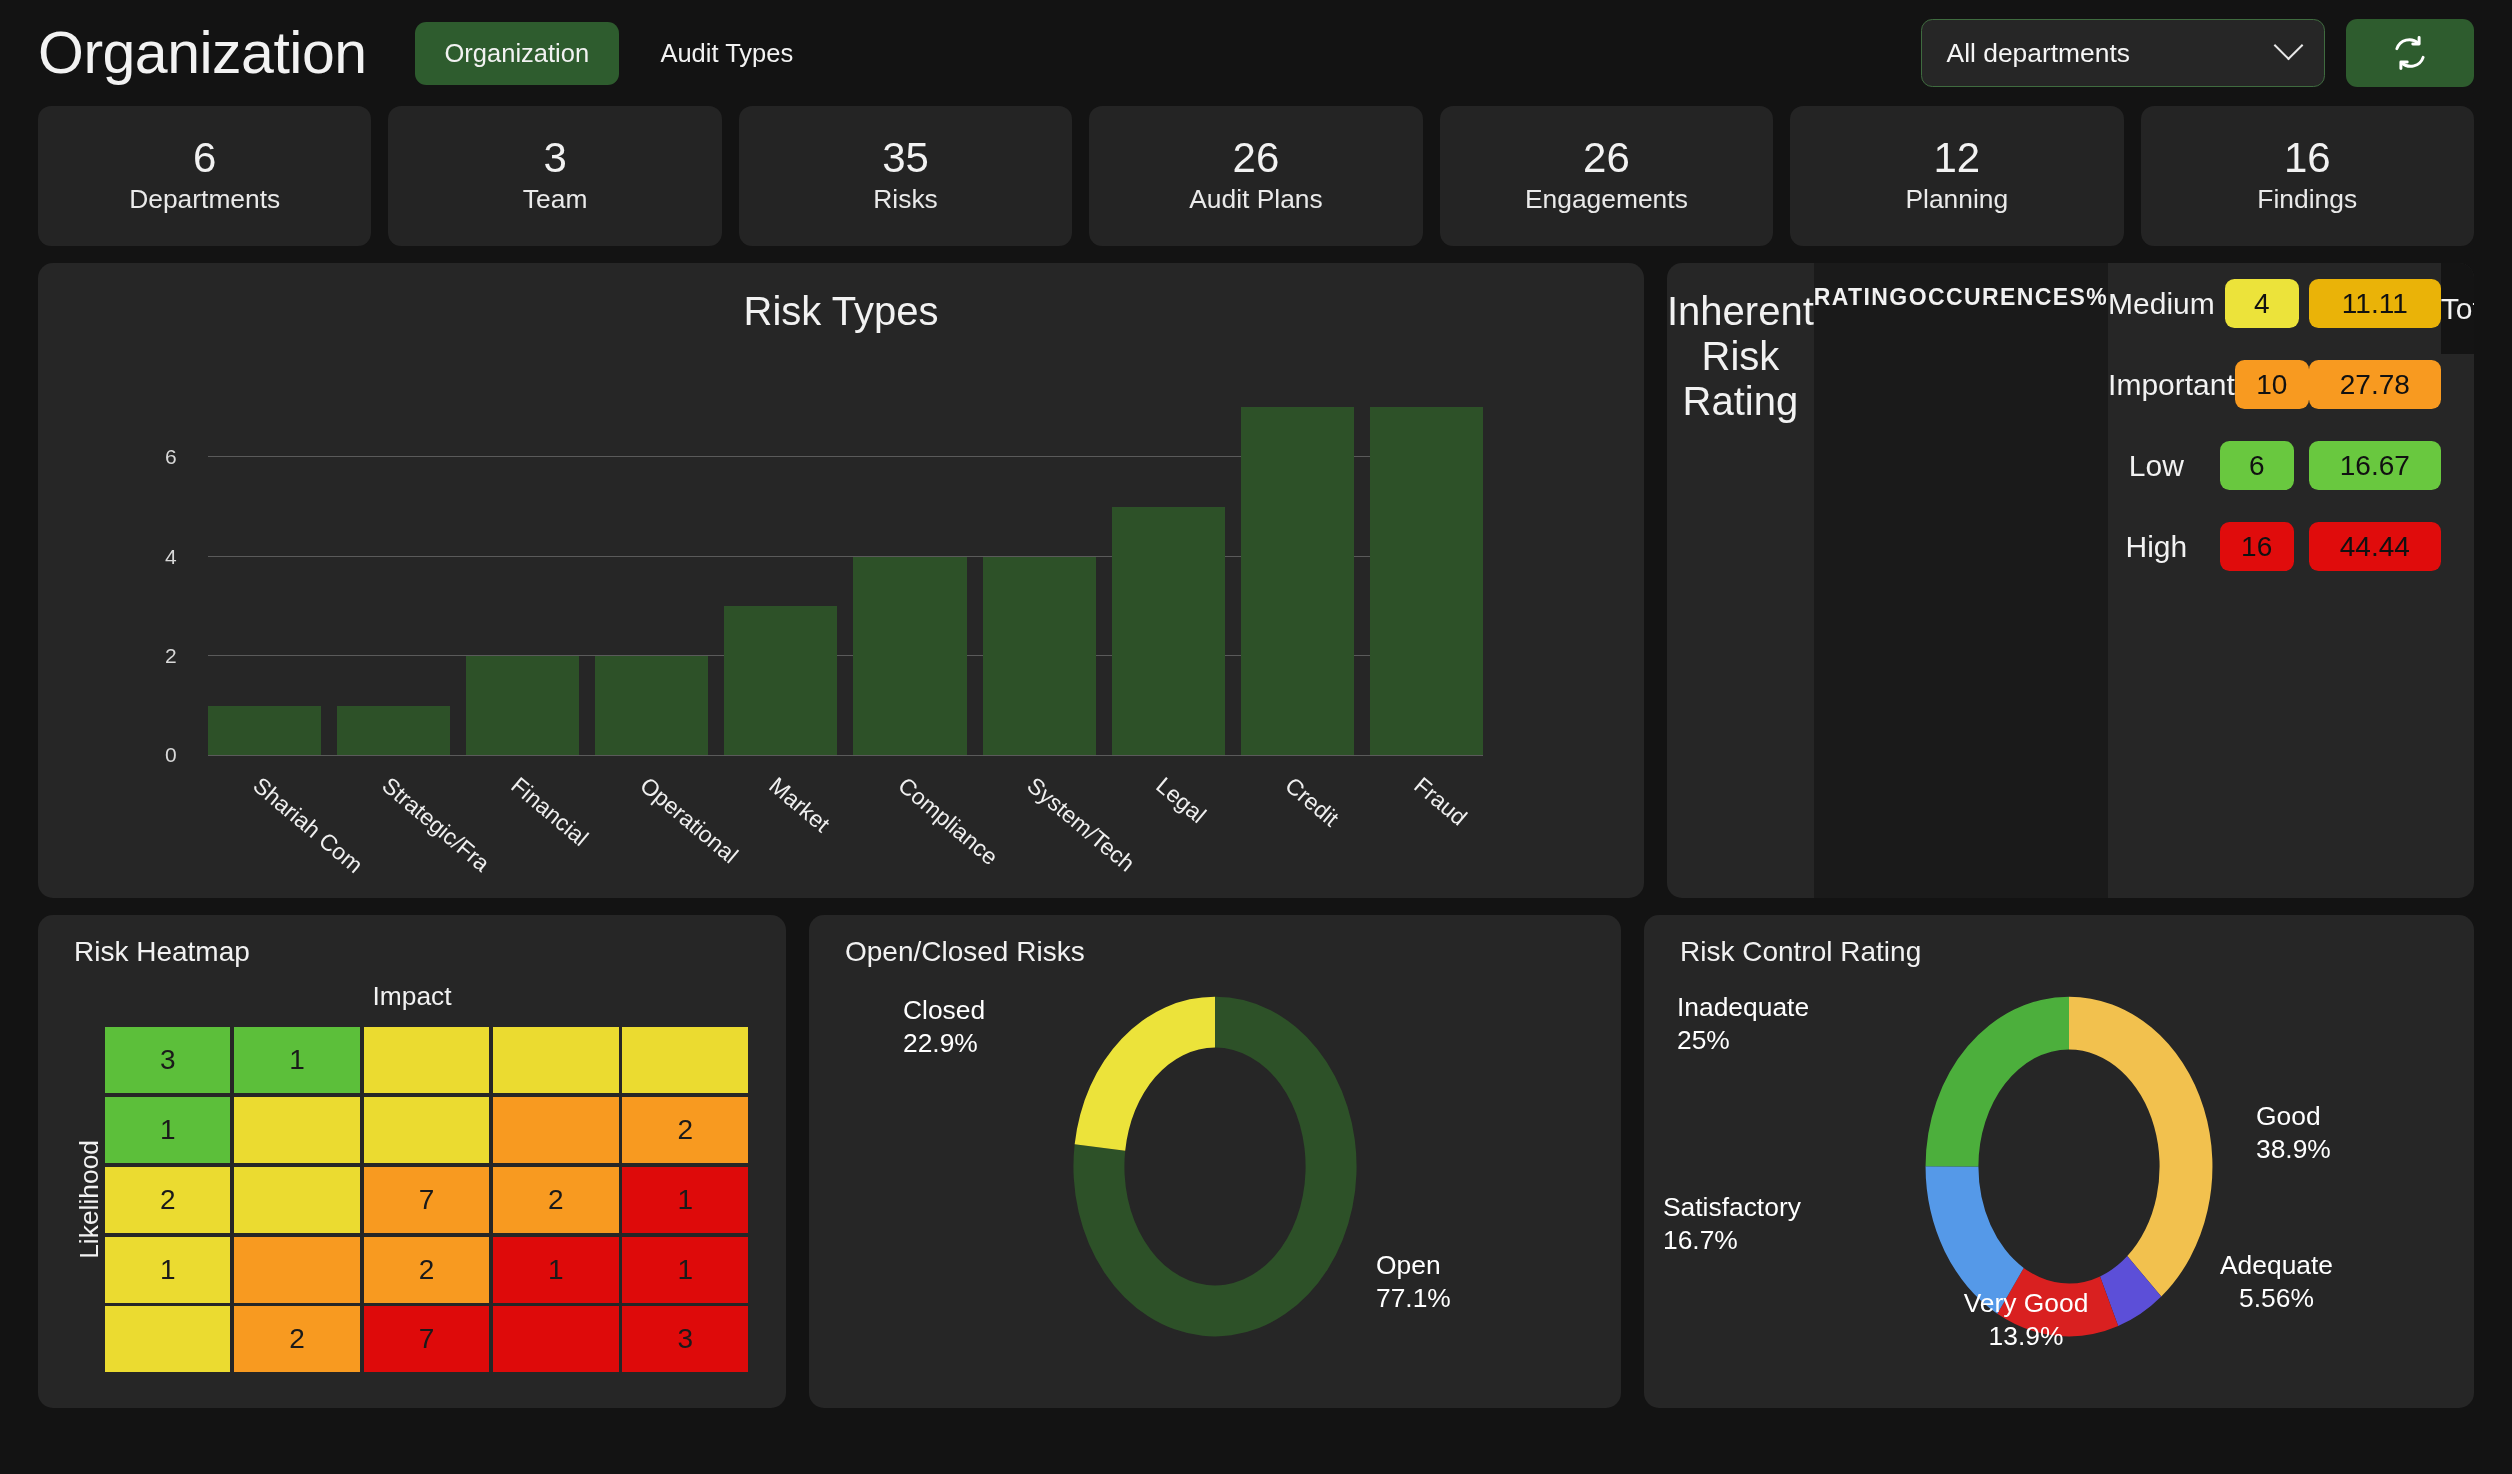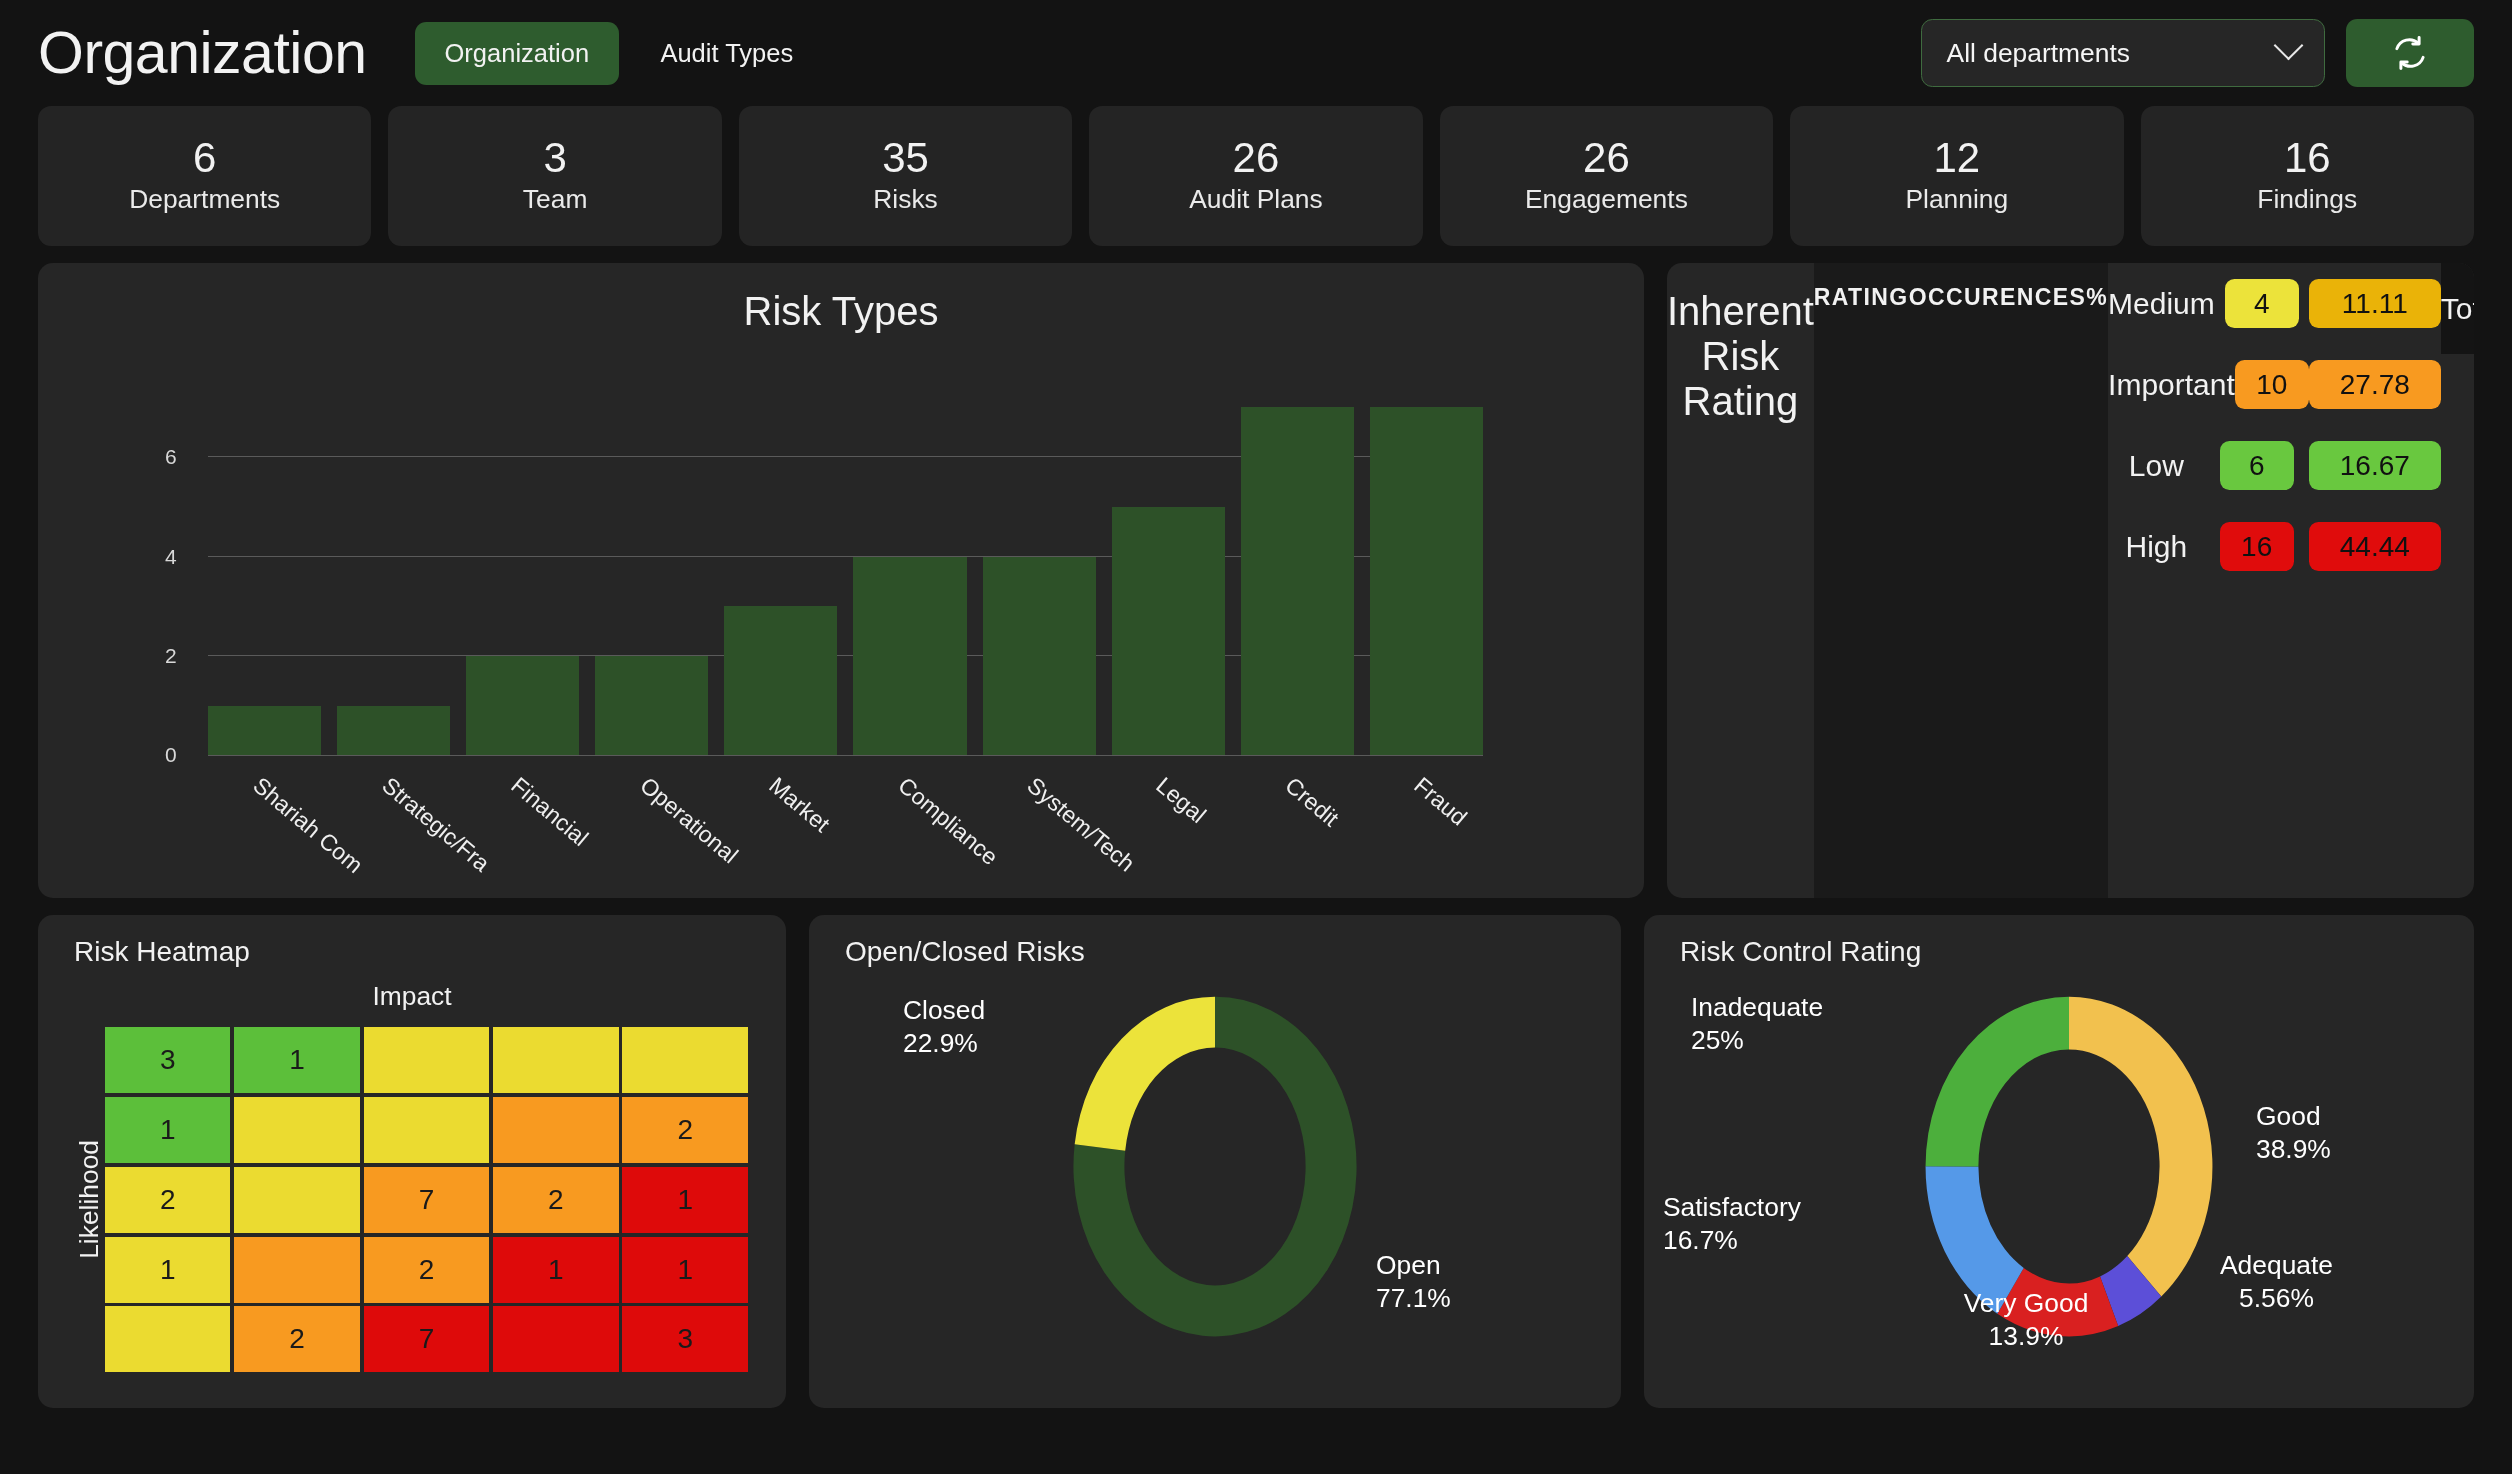--- a/index.html
+++ b/index.html
@@ -474,21 +474,21 @@
   <div class="card" id="control-card">
     <div class="card-title-sm">Risk Control Rating</div>
     <div class="donut-wrap" id="rc-wrap">
         <svg width="302" height="359" viewBox="0 0 320 380" style="position: absolute; left: 274px; top: 19px;">
           <path d="M 160 10 A 152 180 0 0 1 257.79305281425104 327.7991598588492 L 221.76403335636905 284.928310124985 A 96 124 0 0 0 160 66 Z" fill="#f2c14e"></path>
           <path d="M 257.79305281425104 327.7991598588492 A 152 180 0 0 1 212.08670576923825 359.10167682830024 L 192.89686680162416 306.4922662594957 A 96 124 0 0 0 221.76403335636905 284.928310124985 Z" fill="#5c4fd8"></path>
           <path d="M 212.08670576923825 359.10167682830024 A 152 180 0 0 1 84.06889344829494 345.93164696877307 L 112.0435116515547 297.41957902293257 A 96 124 0 0 0 192.89686680162416 306.4922662594957 Z" fill="#d92020"></path>
           <path d="M 84.06889344829494 345.93164696877307 A 152 180 0 0 1 8.00006742715226 189.8304557483422 L 64.00004258556984 189.88320284885796 A 96 124 0 0 0 112.0435116515547 297.41957902293257 Z" fill="#5599e8"></path>
           <path d="M 8.00006742715226 189.8304557483422 A 152 180 0 0 1 159.99999999999997 10 L 159.99999999999997 66 A 96 124 0 0 0 64.00004258556984 189.88320284885796 Z" fill="#4caf3c"></path>
         </svg>
-        <div class="dlabel l" style="left: 47px; top: 23px; width: 198px;">
+        <div class="dlabel l" style="left: 33px; top: 23px; width: 198px;">
           <div>Inadequate</div>
           <div>25%</div>
         </div>
         <div class="dlabel r" style="left: 612px; top: 132px; width: 170px;">
           <div>Good</div>
           <div>38.9%</div>
         </div>
         <div class="dlabel l" style="left: 19px; top: 223px; width: 227px;">
           <div>Satisfactory</div>
           <div>16.7%</div>

